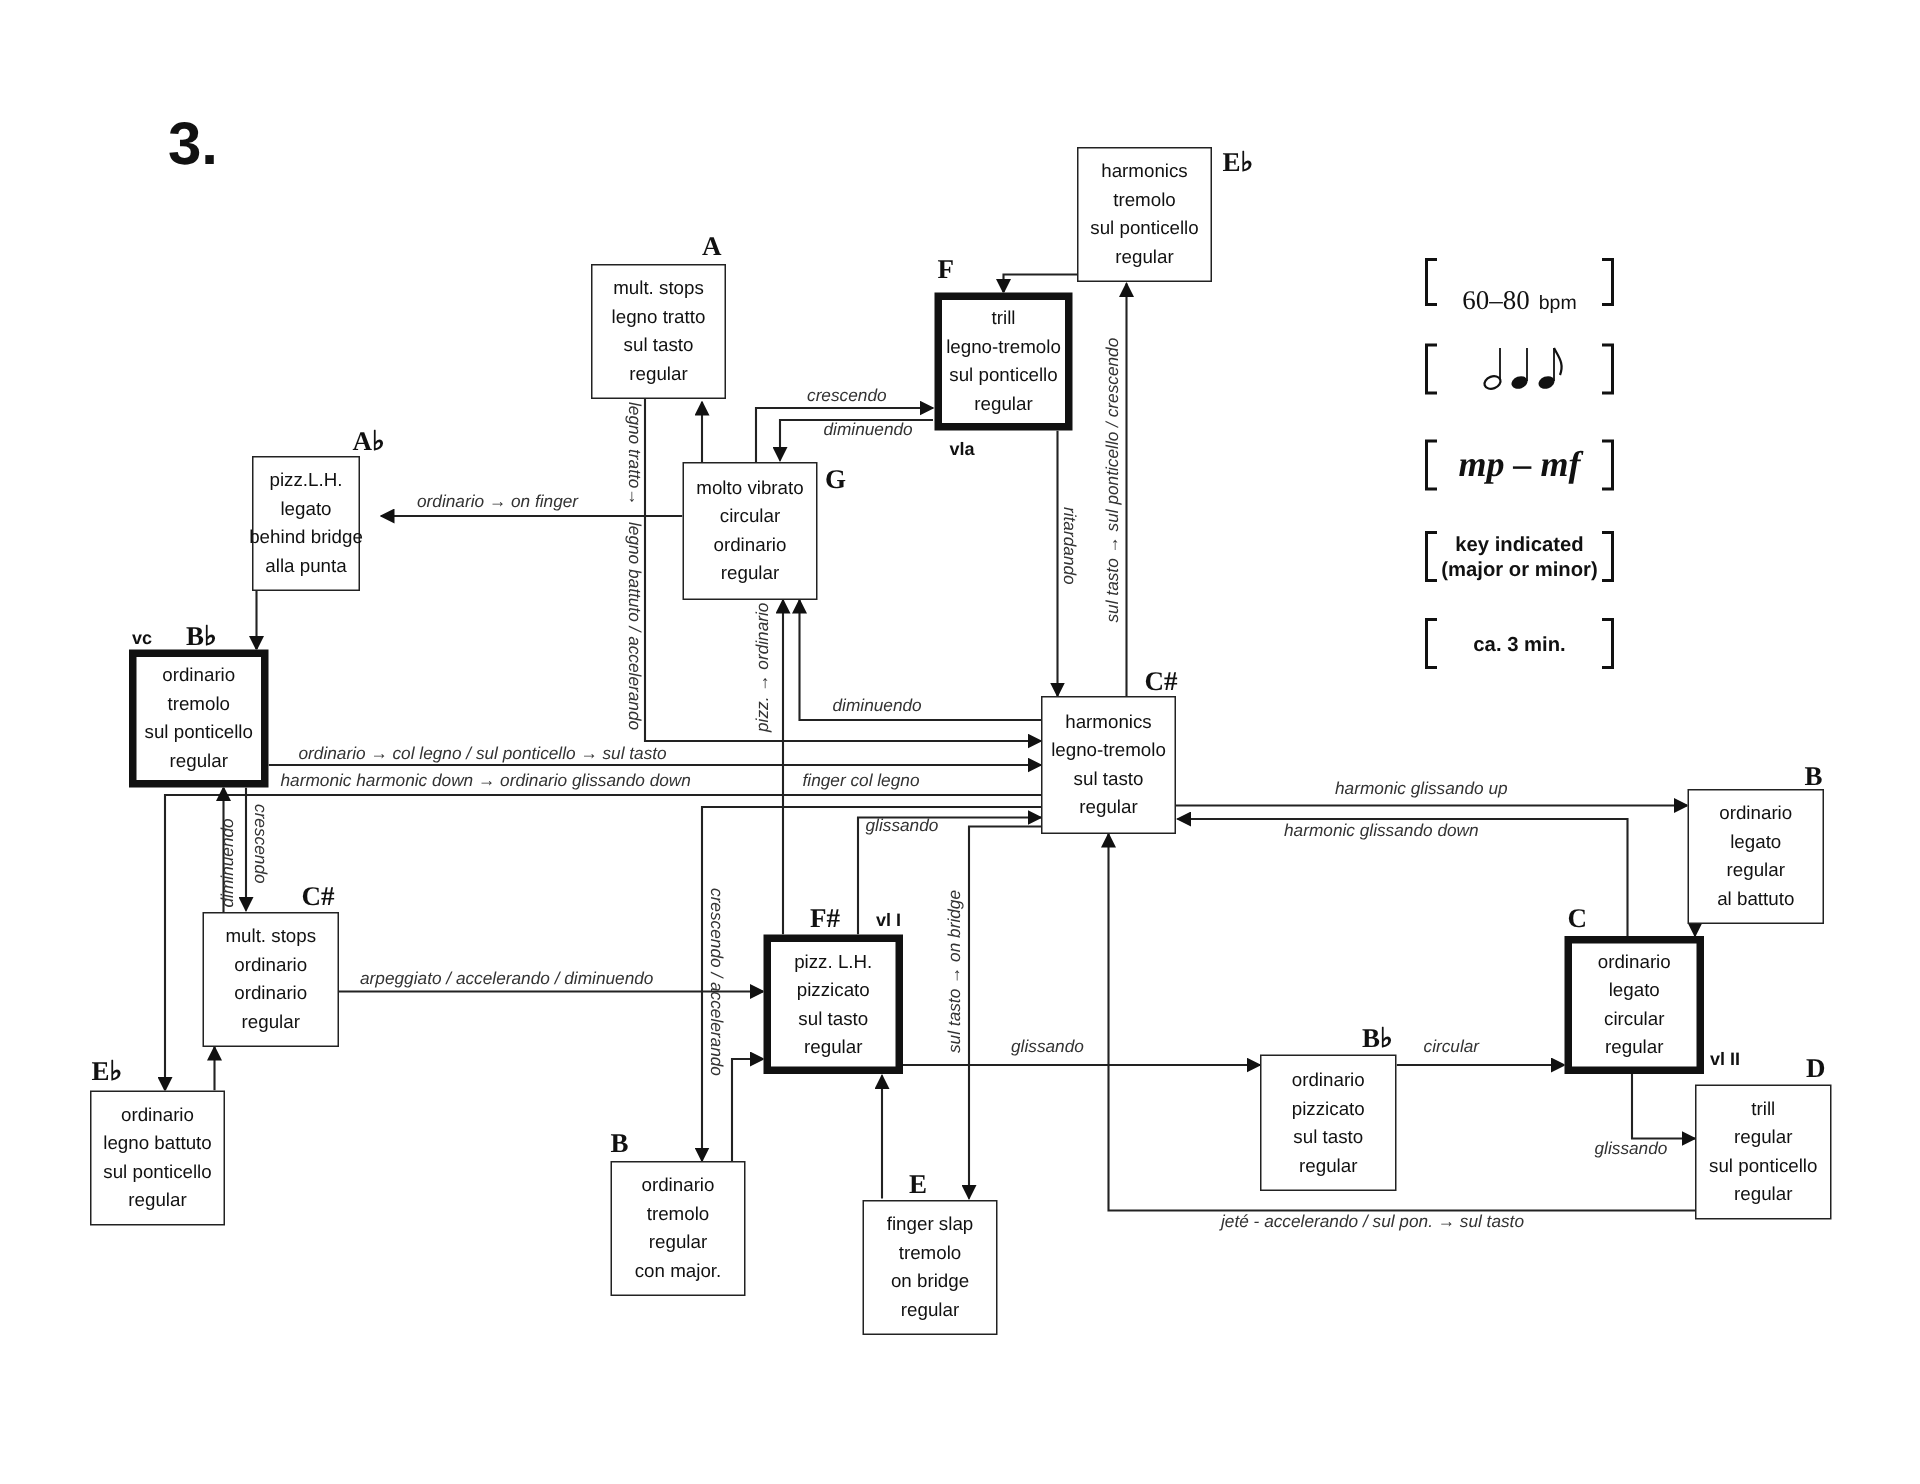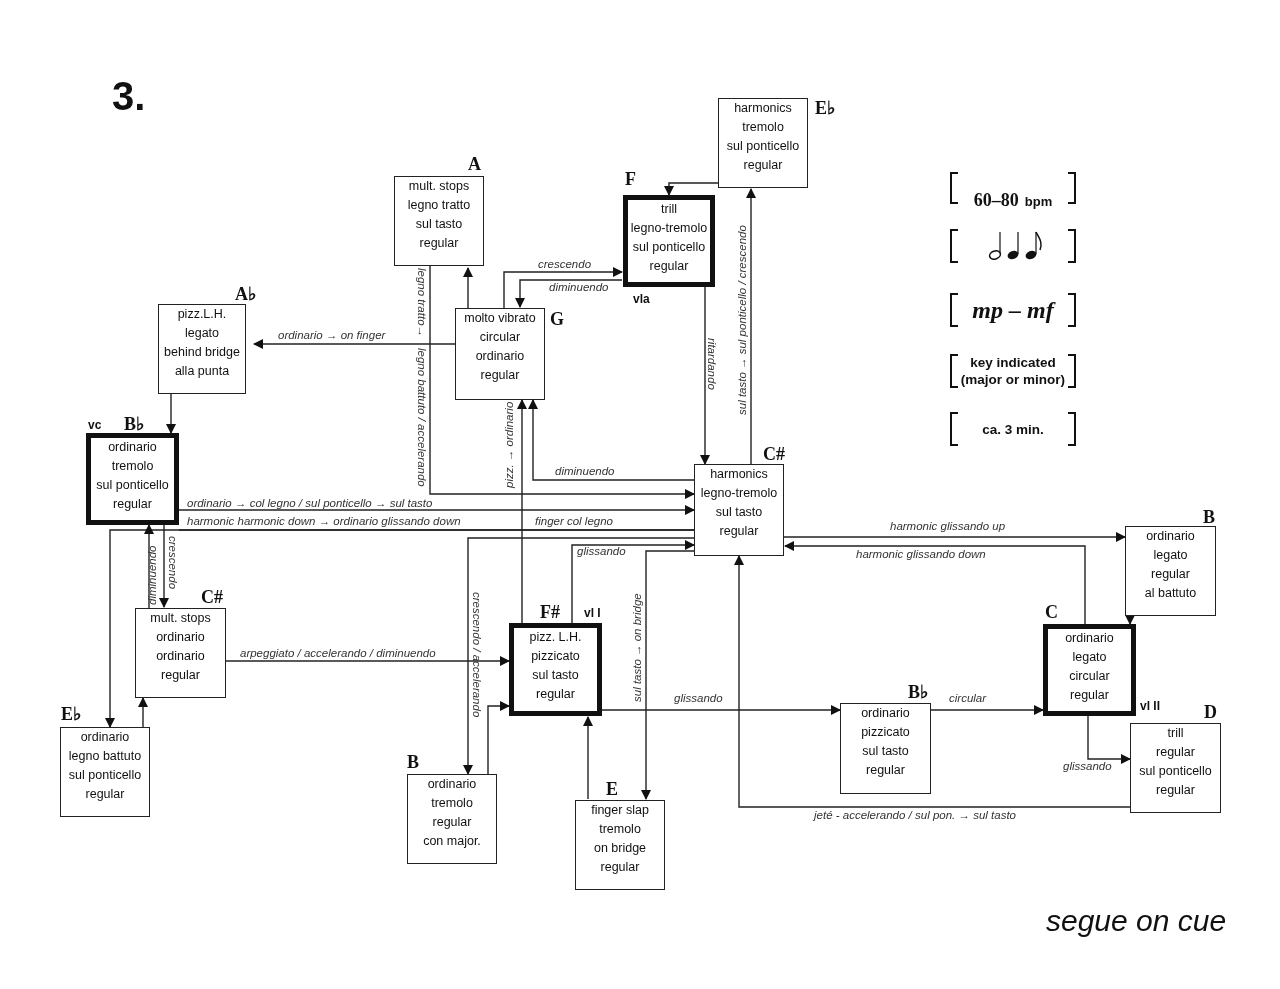--- a/index.html
+++ b/index.html
@@ -1,31 +1,31 @@
 <!DOCTYPE html>
 <html><head>
 <meta charset="utf-8">
 <style>
   html, body { margin: 0; padding: 0; background: #ffffff; }
   body { width: 1280px; height: 989px; position: relative; overflow: hidden; font-family: "Liberation Sans", sans-serif; color: #111; }
   #canvas { position: absolute; left: 0; top: 0; width: 1280px; height: 989px; }
-  .node { position: absolute; box-sizing: border-box; border: 1.5px solid #222; background: #fff; display: flex; flex-direction: column; align-items: center; font-size: 12.5px; line-height: 19px; text-align: center; }
+  .node { position: absolute; box-sizing: border-box; border: 1.5px solid #222; background: #fff; display: flex; flex-direction: column; align-items: center; justify-content: center; font-size: 12.5px; line-height: 19px; text-align: center; }
   .node.bold { border: 5px solid #111; }
   .node-line { white-space: nowrap; }
   .pitch { position: absolute; font-family: "Liberation Serif", serif; font-weight: bold; font-size: 18px; color: #111; }
   .inst { position: absolute; font-weight: bold; font-size: 12px; }
   .label { position: absolute; font-style: italic; font-size: 11.5px; color: #333; white-space: nowrap; }
   .vlabel { position: absolute; font-style: italic; font-size: 11.5px; color: #333; white-space: nowrap; transform-origin: 0 0; }
   .title { position: absolute; left: 112px; top: 74px; font-size: 40px; font-weight: bold; }
   .segue { position: absolute; left: 1046px; top: 904px; font-size: 30px; font-style: italic; color: #111; }
   .bracket { position: absolute; left: 950px; width: 122px; border-left: 2.5px solid #111; border-right: 2.5px solid #111; display: flex; align-items: center; justify-content: center; text-align: center; }
   .bracket::before, .bracket::after { content: ""; position: absolute; top: 0; bottom: 0; width: 6px; border-top: 2.5px solid #111; border-bottom: 2.5px solid #111; }
   .bracket::before { left: 0; }
   .bracket::after { right: 0; }
-  .b-tempo { font-family: "Liberation Serif", serif; font-weight: bold; font-size: 18px; margin-top: 24px; }
+  .b-tempo { font-family: "Liberation Serif", serif; font-weight: normal; font-size: 18px; margin-top: 24px; }
   .b-tempo small { font-family: "Liberation Sans", sans-serif; font-size: 13px; margin-left: 6px; }
   .b-dyn { font-family: "Liberation Serif", serif; font-weight: bold; font-style: italic; font-size: 24px; }
   .b-text { font-weight: bold; font-size: 13.5px; line-height: 17px; }
   svg line, svg polyline { stroke: #222; stroke-width: 1.4; fill: none; }
 </style>
 </head>
 <body>
 
 <div id="canvas">
 
@@ -88,21 +88,20 @@
     <line x1="602" y1="710" x2="840" y2="710" marker-end="url(#ah)"></line>
 
     <line x1="931" y1="710" x2="1043" y2="710" marker-end="url(#ah)"></line>
 
     <polyline points="1088,716 1088,759 1130,759" marker-end="url(#ah)"></polyline>
 
     <polyline points="1130,807 739,807 739,556" marker-end="url(#ah)"></polyline>
   </svg>
 
   <div class="title">3.</div>
-  <div class="segue">segue on cue</div>
 
   <div class="bracket" style="top:172px;height:32px">
     <span class="b-tempo"><span>60–80</span><small>bpm</small></span>
   </div>
   <div class="bracket" style="top:229px;height:34px">
     <svg width="60" height="32">
       <line x1="17" y1="2" x2="17" y2="24" style="stroke:#111;stroke-width:1.2"></line>
       <ellipse cx="12" cy="25" rx="5.5" ry="4" transform="rotate(-20 12 25)" fill="#fff" stroke="#111" stroke-width="1.5"></ellipse>
       <line x1="35" y1="2" x2="35" y2="24" style="stroke:#111;stroke-width:1.2"></line>
       <ellipse cx="30" cy="25" rx="5.5" ry="4" transform="rotate(-20 30 25)" fill="#111"></ellipse>
@@ -143,21 +142,21 @@
   <div class="pitch" style="left:625px;top:169px">F</div>
   <div class="node bold" style="left:623px;top:195px;width:92px;height:92px">
     <div class="node-line">trill</div>
     <div class="node-line">legno-tremolo</div>
     <div class="node-line">sul ponticello</div>
     <div class="node-line">regular</div>
   </div>
   <div class="inst" style="left:633px;top:292px">vla</div>
 
   <div class="pitch" style="left:235px;top:283px">A♭</div>
-  <div class="node" style="left:158px;top:304px;width:88px;height:90px">
+  <div class="node" style="left:168px;top:304px;width:72px;height:90px">
     <div class="node-line">pizz.L.H.</div>
     <div class="node-line">legato</div>
     <div class="node-line">behind bridge</div>
     <div class="node-line">alla punta</div>
   </div>
 
   <div class="pitch" style="left:550px;top:309px">G</div>
   <div class="node" style="left:455px;top:308px;width:90px;height:92px">
     <div class="node-line">molto vibrato</div>
     <div class="node-line">circular</div>
@@ -253,21 +252,21 @@
     <div class="node-line">finger slap</div>
     <div class="node-line">tremolo</div>
     <div class="node-line">on bridge</div>
     <div class="node-line">regular</div>
   </div>
 
   <div class="label" style="left:538px;top:258px">crescendo</div>
   <div class="label" style="left:549px;top:281px">diminuendo</div>
   <div class="label" style="left:278px;top:329px">ordinario → on finger</div>
   <div class="label" style="left:555px;top:465px">diminuendo</div>
-  <div class="label" style="left:187px;top:497px">ordinario → col legno / sul ponticello → sul tasto</div>
+  <div class="label" style="left:199px;top:497px">ordinario → col legno / sul ponticello → sul tasto</div>
   <div class="label" style="left:187px;top:515px">harmonic harmonic down → ordinario glissando down</div>
   <div class="label" style="left:535px;top:515px">finger col legno</div>
   <div class="label" style="left:577px;top:545px">glissando</div>
   <div class="label" style="left:890px;top:520px">harmonic glissando up</div>
   <div class="label" style="left:856px;top:548px">harmonic glissando down</div>
   <div class="label" style="left:240px;top:647px">arpeggiato / accelerando / diminuendo</div>
   <div class="label" style="left:674px;top:692px">glissando</div>
   <div class="label" style="left:949px;top:692px">circular</div>
   <div class="label" style="left:1063px;top:760px">glissando</div>
   <div class="label" style="left:814px;top:809px">jeté - accelerando / sul pon. → sul tasto</div>

